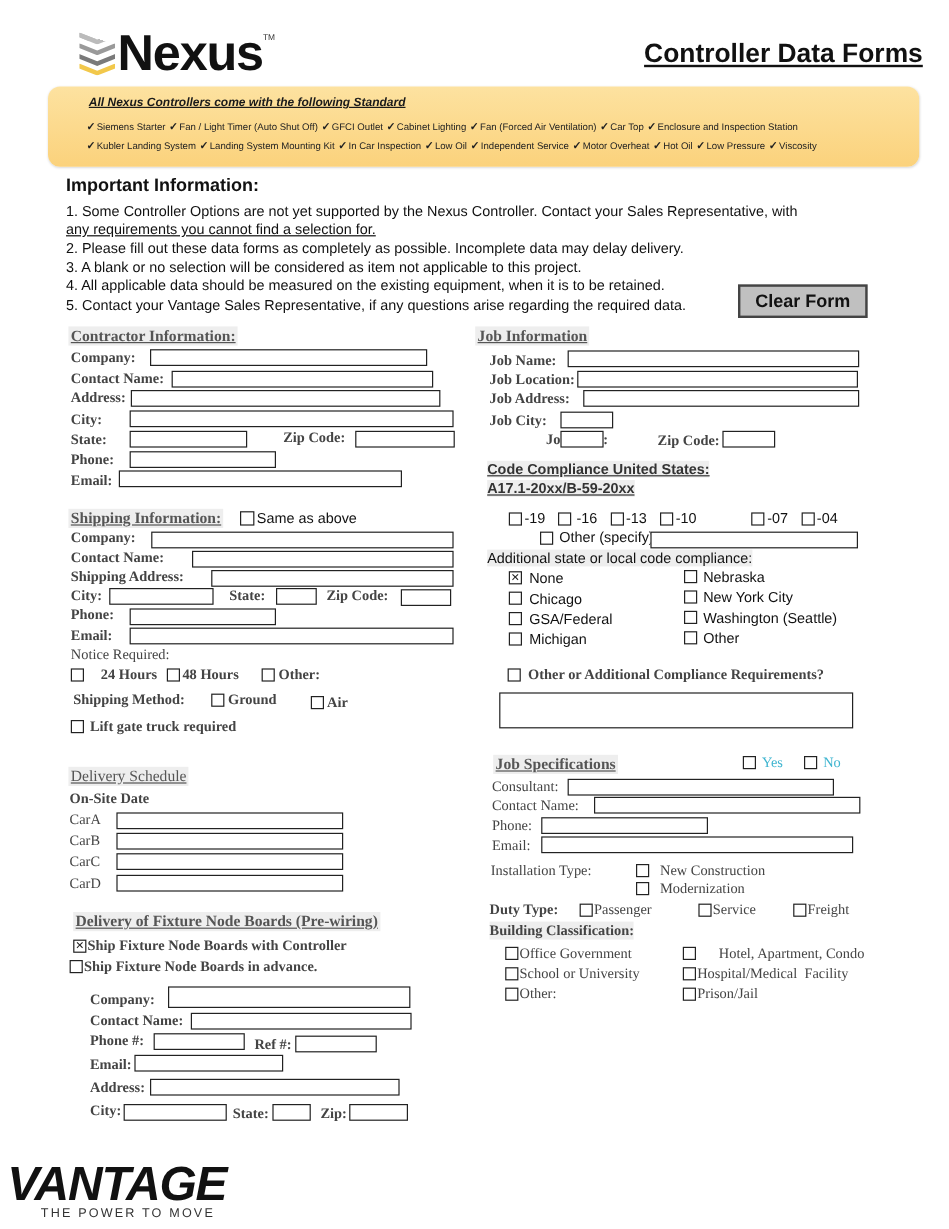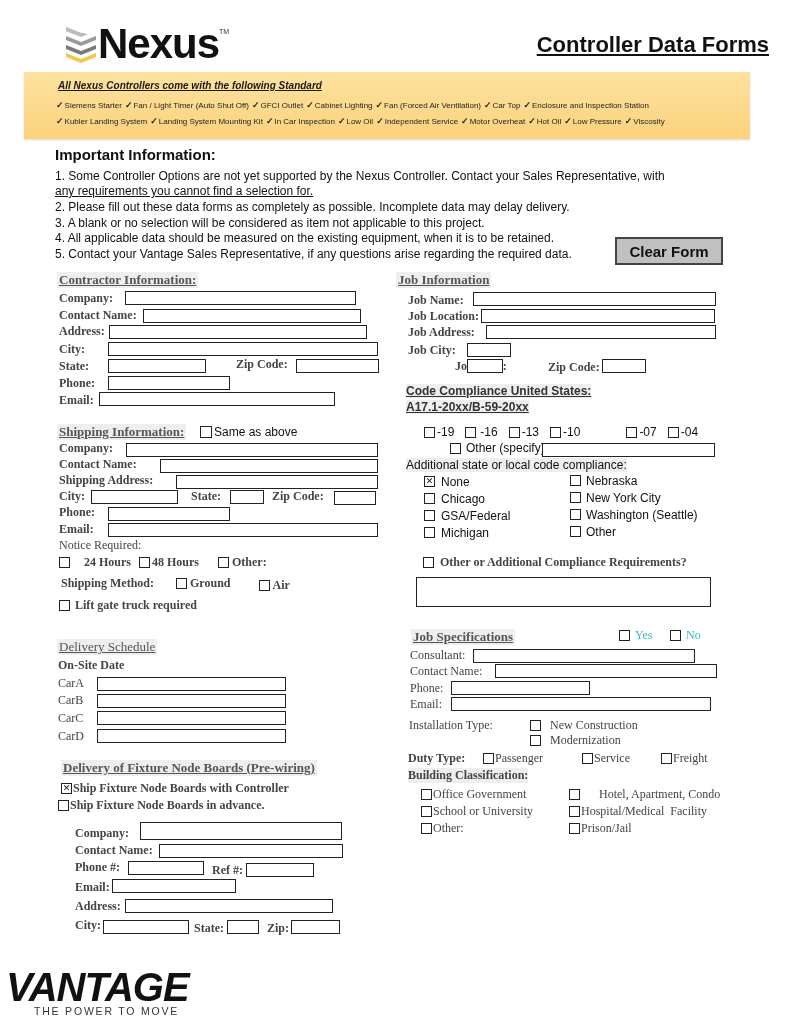--- a/index.html
+++ b/index.html
@@ -9,21 +9,21 @@
   .sans { font-family: "Liberation Sans", sans-serif; }
 
   
   .logo-nexus { left: 66px; top: 22px; height: 44px; display: flex; align-items: center; }
   .chev { width: 30px; height: 38px; position: relative; margin-right: 2px; }
   .chev span { position: absolute; left: 0; width: 30px; height: 10px; }
   .nexus-word { font-family: "Liberation Sans", sans-serif; font-size: 42px; color: #111; letter-spacing: -1px; line-height: 1; font-weight: bold; }
   .tm { font-family: "Liberation Sans", sans-serif; font-size: 7px; color: #333; align-self: flex-start; margin-top: 6px; }
   .title { right: 22px; top: 32px; font-family: "Liberation Sans", sans-serif; font-size: 22px; font-weight: bold; color: #111; text-decoration: underline; }
 
-  .banner { left: 24px; top: 72px; width: 726px; height: 67px; border-radius: 0;
+  .banner { left: 40px; top: 72px; width: 726px; height: 67px; border-radius: 10px;
             background: linear-gradient(#fde2a0, #fbd27c); box-shadow: 0 1px 2px rgba(0,0,0,0.15); text-align: right; }
   .banner-title { left: 34px; top: 8px; font-family: "Liberation Sans", sans-serif; font-style: italic; font-weight: bold; font-size: 10px; color: #1a1a1a; text-decoration: underline; }
   .banner-row { left: 32px; font-family: "Liberation Sans", sans-serif; font-size: 8px; color: #222; white-space: nowrap; display: flex; gap: 3px; }
   .banner-row .itm::before { content: "\2713"; font-weight: bold; margin-right: 1px; font-size: 9px; }
 
   .info-head { left: 55px; top: 146px; font-family: "Liberation Sans", sans-serif; font-size: 15px; font-weight: bold; color: #111; }
   .info-line { left: 55px; font-family: "Liberation Sans", sans-serif; font-size: 12px; color: #111; white-space: nowrap; }
 
   .clear-btn { left: 615px; top: 237px; width: 108px; height: 28px; background: #c0c0c0; border: 2px solid #444;
                font-family: "Liberation Sans", sans-serif; font-weight: bold; font-size: 15px; color: #111; display: flex; align-items: center; justify-content: center; cursor: pointer; }

